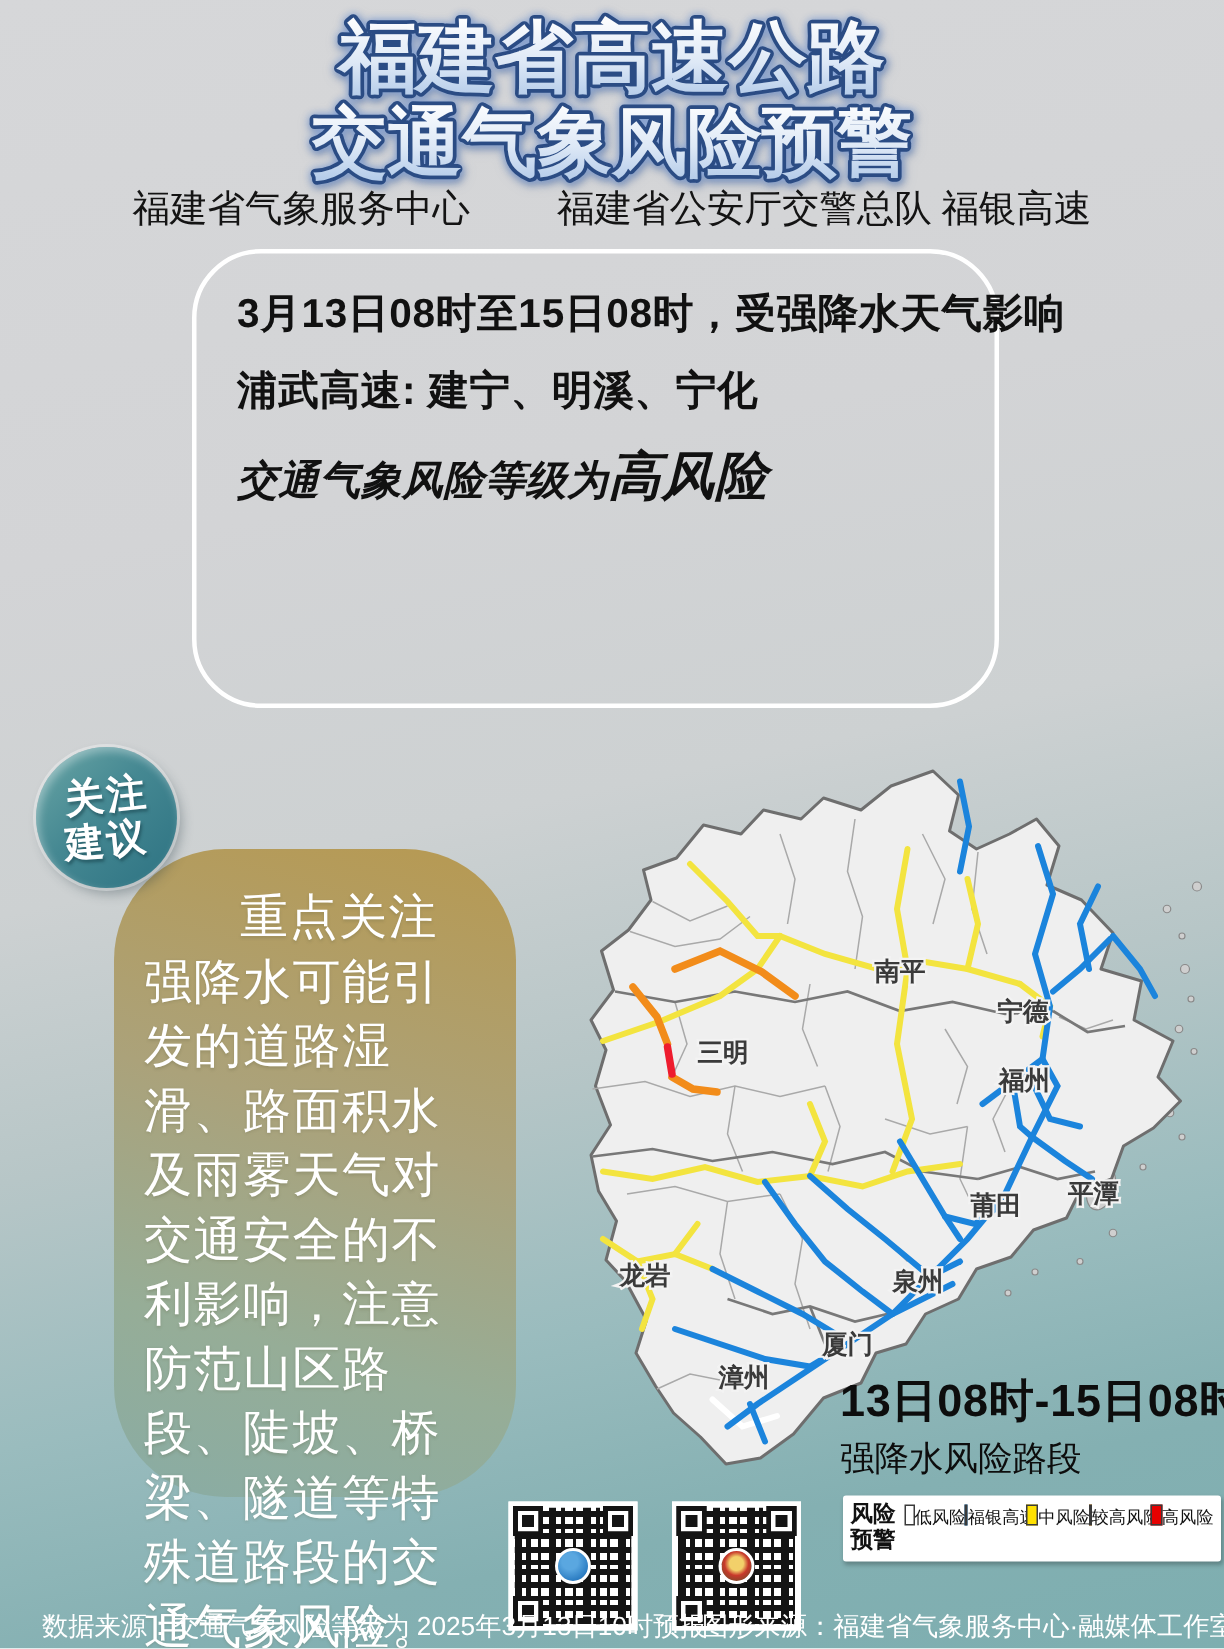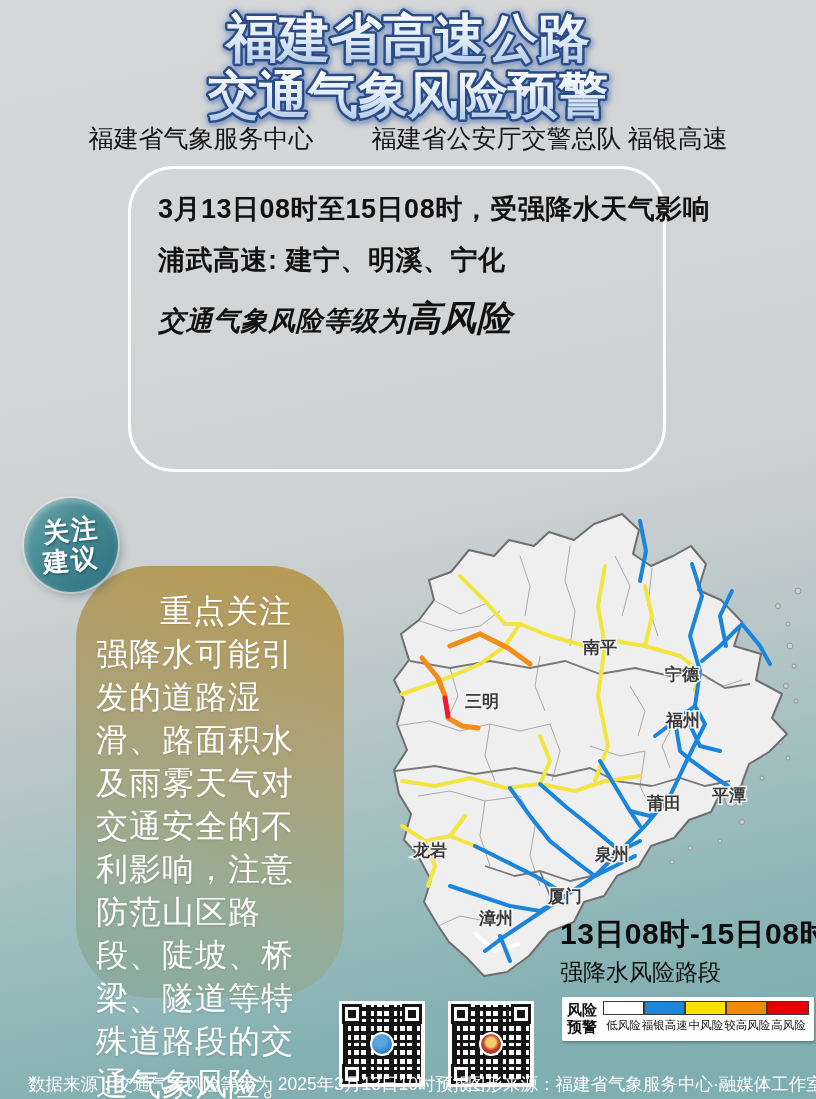--- a/index.html
+++ b/index.html
@@ -51,21 +51,21 @@
 
   
   .map-caption{left:560px;top:914px;width:254px;text-align:left;color:#0d0d0d;}
   .cap1{font-size:30px;font-weight:bold;letter-spacing:.5px;white-space:nowrap;}
   .cap2{font-size:23px;margin-top:2px;white-space:nowrap;}
   .legend{left:562px;top:971px;width:252px;height:44px;background:#ffffff;box-sizing:border-box;
     display:flex;align-items:flex-start;padding:4px 5px 7px 5px;box-shadow:1px 2px 3px rgba(0,0,0,.25);border-radius:2px;margin-top:26px;}
   .legend-label{width:36px;font-size:15px;font-weight:bold;color:#111;line-height:17px;
     display:flex;flex-direction:column;justify-content:center;}
   .legend-items{flex:1;display:flex;}
-  .legend-item{flex:1;display:flex;flex-direction:column;align-items:center;min-width:0;}
+  .legend-item{flex:1;display:flex;flex-direction:row;align-items:center;min-width:0;}
   .swatch{width:100%;height:14px;border:1px solid #3a3a3a;box-sizing:border-box;margin-left:-1px;}
   .legend-item:first-child .swatch{margin-left:0;}
   .swatch-label{font-size:11.5px;color:#111;white-space:nowrap;margin-top:3px;}
 
   
   .qr{width:86px;height:86px;background-color:#fff;border:4px solid #fff;box-sizing:border-box;
     background-image:
       repeating-linear-gradient(90deg,#141414 0 5px,transparent 5px 8px,#141414 8px 11px,transparent 11px 16px,#141414 16px 18px,transparent 18px 23px),
       repeating-linear-gradient(0deg,#141414 0 4px,#fff 4px 9px,#141414 9px 13px,#fff 13px 16px,#141414 16px 19px,#fff 19px 24px);
     position:absolute;}

